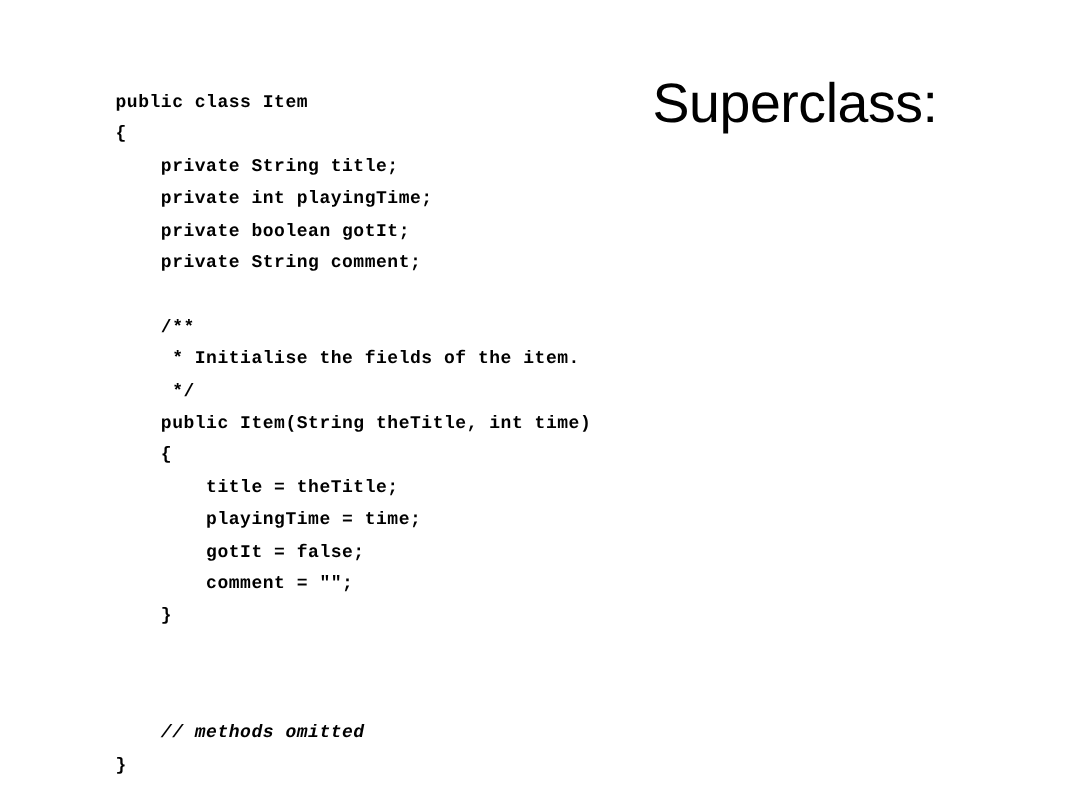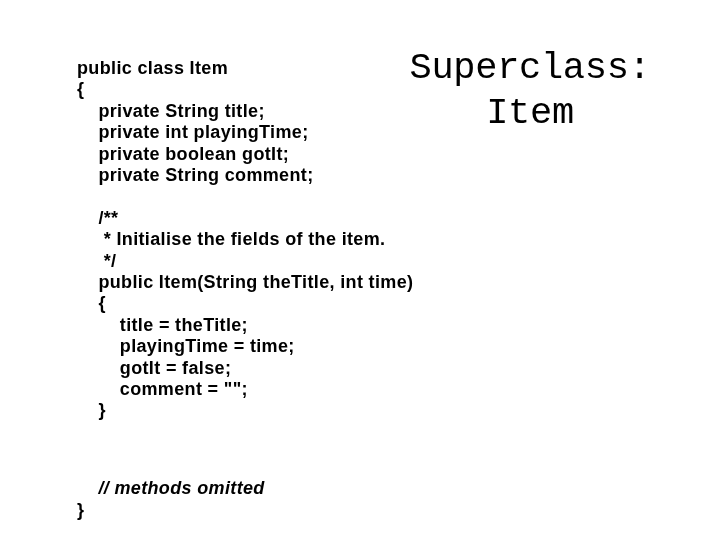--- a/index.html
+++ b/index.html
@@ -20,39 +20,39 @@
     background: #ffffff;
   }
 
   
   #title-block {
     position: absolute;
     left: 380px;
     top: 46px;
     width: 300px;
     text-align: center;
-    font-family: Liberation Mono, monospace;
+    font-family: Liberation Sans, sans-serif;
     font-size: 37px;
     line-height: 45px;
     font-weight: 400;
     color: #000000;
     letter-spacing: -0.3px;
   }
   #title-block .tline {
     display: block;
     white-space: pre;
   }
 
   
   #code-block {
     position: absolute;
     left: 77px;
     top: 58px;
-    font-family: Liberation Sans, sans-serif;
-    font-size: 18px;
+    font-family: Liberation Mono, monospace;
+    font-size: 12px;
     line-height: 21.4px;
     font-weight: bold;
     color: #000000;
     white-space: pre;
     letter-spacing: 0.35px;
   }
   #code-block .line {
     display: block;
     white-space: pre;
     min-height: 21.4px;
@@ -65,18 +65,17 @@
     margin-top: 35px;
   }
 </style>
 </head>
 <body>
 
 <div id="slide">
 
   <div id="title-block">
     <span class="tline">Superclass:</span>
-    <span class="tline">Item</span>
   </div>
 
   <div id="code-block"><span class="line">public class Item</span><span class="line">{</span><span class="line">    private String title;</span><span class="line">    private int playingTime;</span><span class="line">    private boolean gotIt;</span><span class="line">    private String comment;</span><span class="line blank"></span><span class="line">    /**</span><span class="line">     * Initialise the fields of the item.</span><span class="line">     */</span><span class="line">    public Item(String theTitle, int time)</span><span class="line">    {</span><span class="line">        title = theTitle;</span><span class="line">        playingTime = time;</span><span class="line">        gotIt = false;</span><span class="line">        comment = "";</span><span class="line">    }</span><span class="line blank"></span><span class="line italic">    // methods omitted</span><span class="line">}</span></div>
 
 </div>
 
 </body></html>

